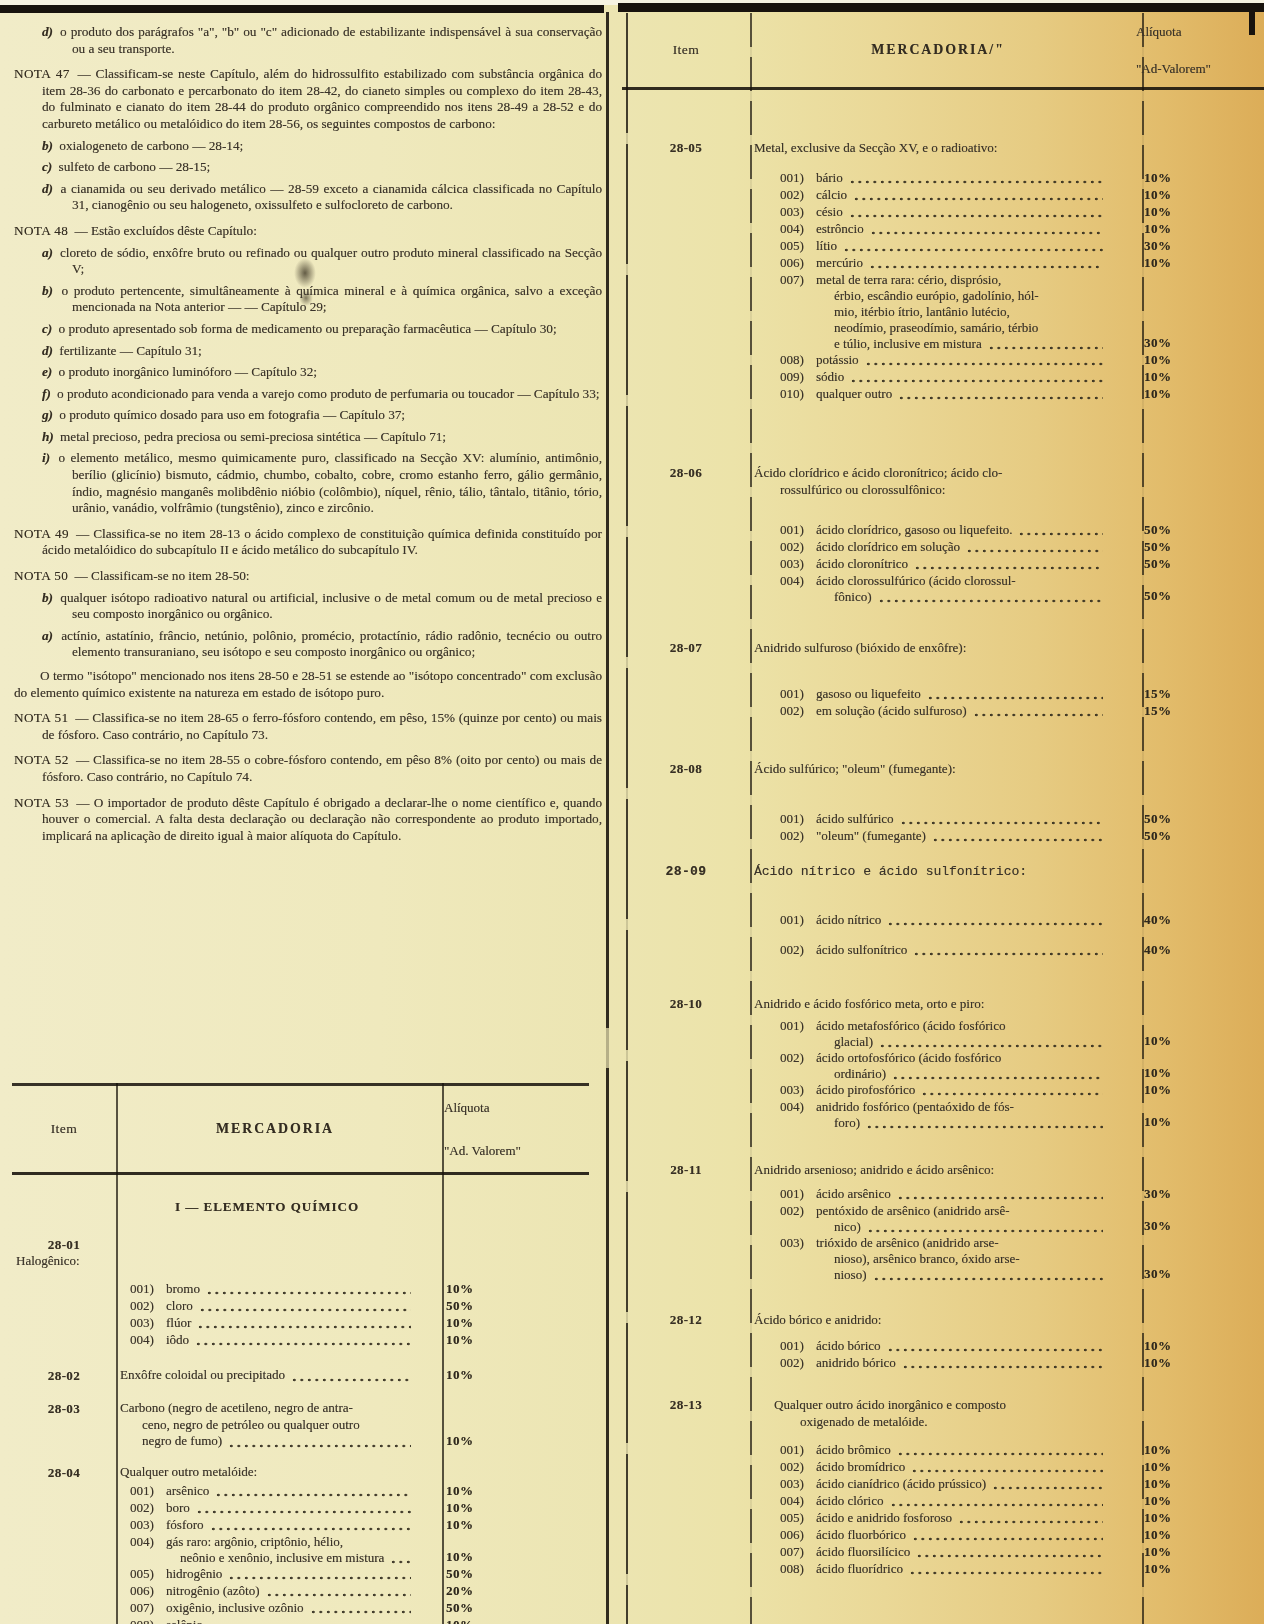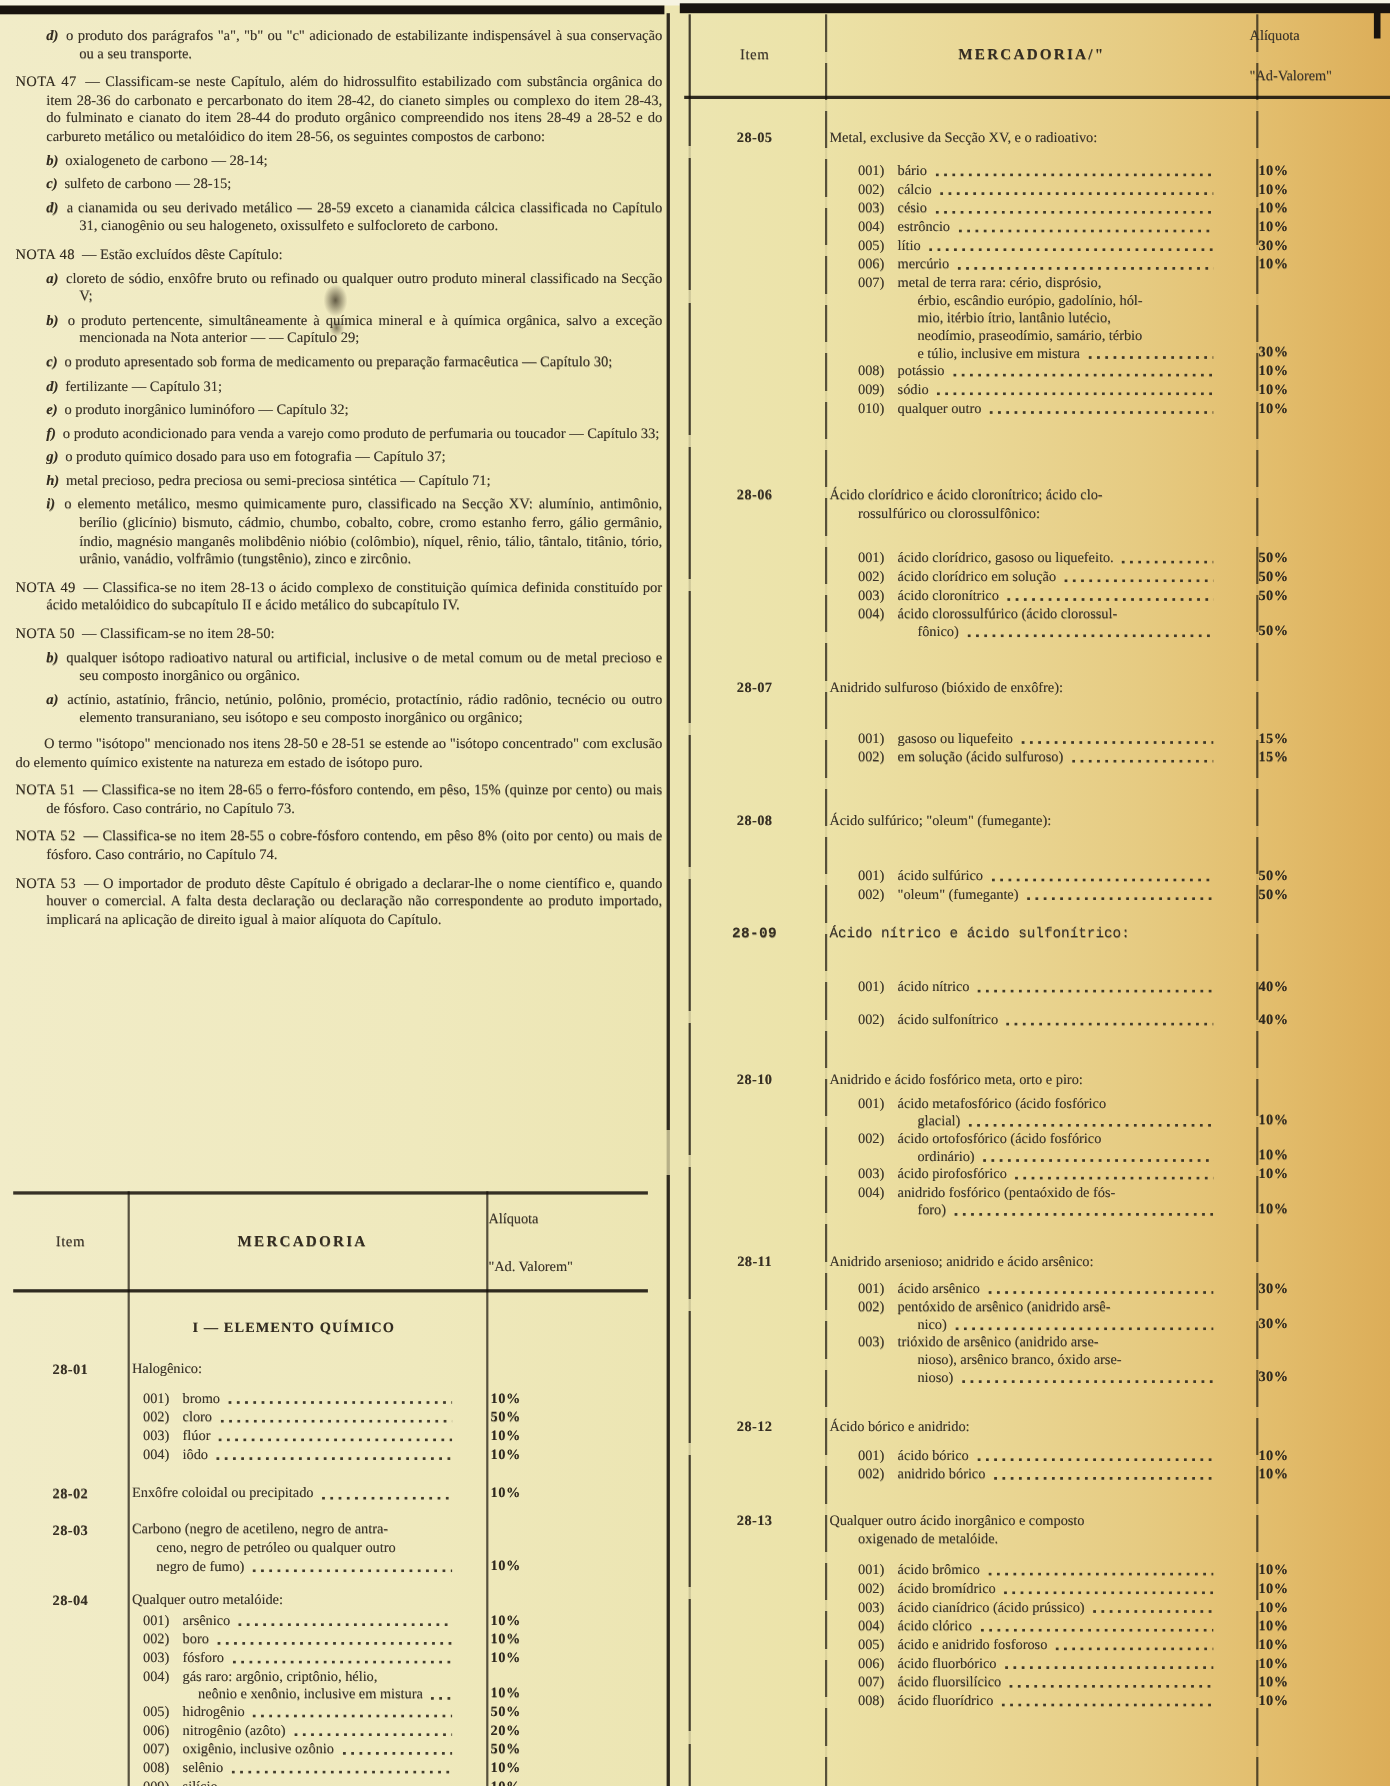--- a/index.html
+++ b/index.html
@@ -133,21 +133,21 @@
       </div>
     </div>
     <div class="tbody" id="left-body">
         <div class="trow section" style="margin-top: 22px;">
           <div class="c-item"></div>
           <div class="c-merc">
             <div class="tline"><span class="txt">I — ELEMENTO QUÍMICO</span></div>
           </div>
           <div class="c-val"></div>
         </div>
-        <div class="trow head" style="margin-top: 20px;">
+        <div class="trow head" style="margin-top: 20px; flex-direction: column;">
           <div class="c-item">28-01</div>
           <div class="c-merc">
             <div class="tline">
               <span class="txt">Halogênico:</span>
             </div>
           </div>
           <div class="c-val"></div>
         </div>
         <div class="trow sub" style="margin-top: 10px;">
           <div class="c-item"></div>
@@ -338,21 +338,21 @@
     <div class="vline vl-2"></div>
     <div class="thead">
       <div class="h-item">Item</div>
       <div class="h-merc">MERCADORIA/"</div>
       <div class="h-aliq">
         <div>Alíquota</div>
         <div>"Ad-Valorem"</div>
       </div>
     </div>
     <div class="tbody" id="right-body">
-        <div class="trow head" style="margin-top: 26px;">
+        <div class="trow head" style="margin-top: 49px;">
           <div class="c-item">28-05</div>
           <div class="c-merc">
             <div class="tline">
               <span class="txt">Metal, exclusive da Secção XV, e o radioativo:</span>
             </div>
           </div>
           <div class="c-val"></div>
         </div>
         <div class="trow sub" style="margin-top: 14px;">
           <div class="c-item"></div>
@@ -769,21 +769,21 @@
           <div class="c-item"></div>
           <div class="c-merc">
             <div class="tline sub">
               <span class="num">002)</span>
               <span class="txt">anidrido bórico</span>
               <span class="dots"></span>
             </div>
           </div>
           <div class="c-val">10%</div>
         </div>
-        <div class="trow head" style="margin-top: 24px;">
+        <div class="trow head" style="margin-top: 24px; gap: 20px;">
           <div class="c-item">28-13</div>
           <div class="c-merc">
             <div class="tline">
               <span class="txt">Qualquer outro ácido inorgânico e composto</span>
             </div>
             <div class="tline cont">
               <span class="txt">oxigenado de metalóide.</span>
             </div>
           </div>
           <div class="c-val"></div>

